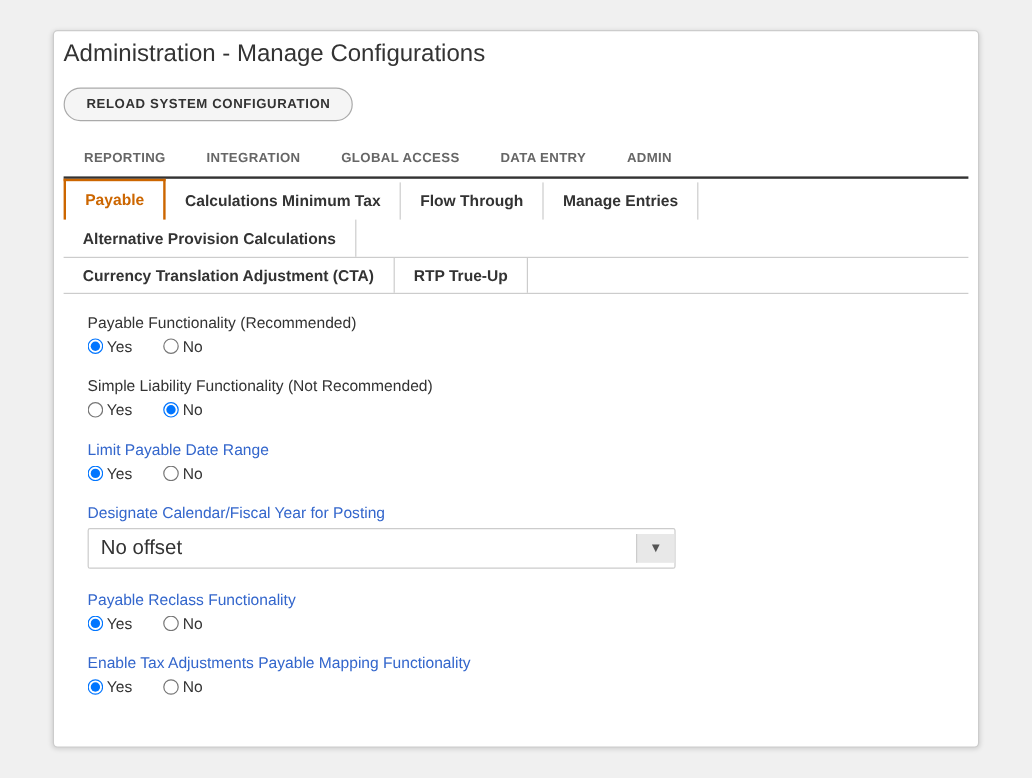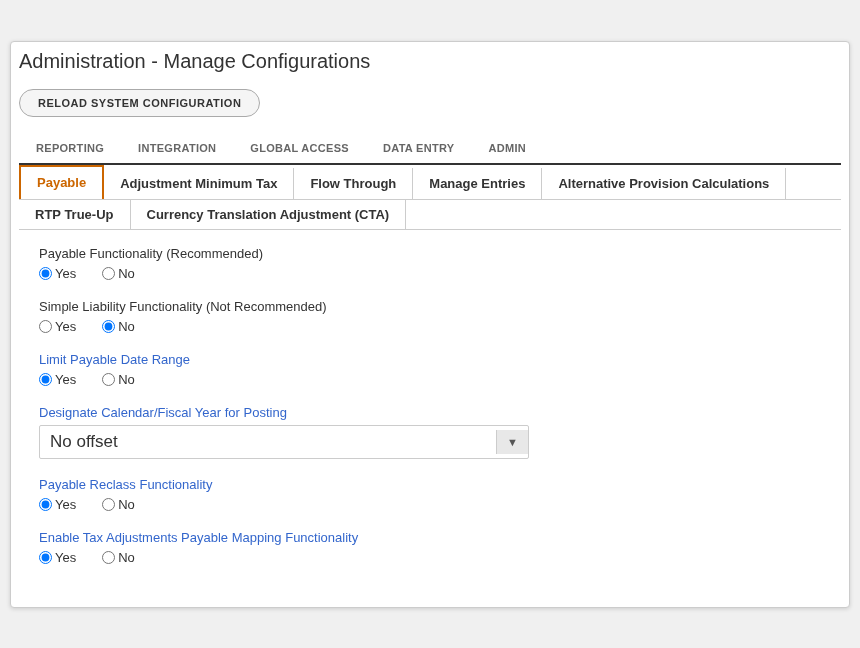--- a/index.html
+++ b/index.html
@@ -7,21 +7,21 @@
       font-family: Arial, sans-serif;
       font-size: 13px;
       background: #f0f0f0;
       display: flex;
       justify-content: center;
       align-items: center;
       min-height: 648px;
       width: 860px;
     }
     .main-container {
-      width: 840px;
+      width: 772px;
       background: #fff;
       border: 1px solid #ccc;
       border-radius: 4px;
       padding: 8px;
       box-shadow: 0 1px 4px rgba(0,0,0,0.15);
     }
     .page-title {
       font-size: 20px;
       color: #333;
       margin-bottom: 16px;
@@ -175,30 +175,30 @@
     <div class="top-tab">REPORTING</div>
     <div class="top-tab">INTEGRATION</div>
     <div class="top-tab">GLOBAL ACCESS</div>
     <div class="top-tab">DATA ENTRY</div>
     <div class="top-tab">ADMIN</div>
   </div>
 
   
   <div class="sub-tabs-row">
     <div class="sub-tab active">Payable</div>
-    <div class="sub-tab">Adjustment Minimum Tax</div>
+    <div class="sub-tab">Calculations Minimum Tax</div>
     <div class="sub-tab">Flow Through</div>
     <div class="sub-tab">Manage Entries</div>
     <div class="sub-tab">Alternative Provision Calculations</div>
   </div>
 
   
   <div class="sub-tabs-row2">
+    <div class="sub-tab2">Currency Translation Adjustment (CTA)</div>
     <div class="sub-tab2">RTP True-Up</div>
-    <div class="sub-tab2">Currency Translation Adjustment (CTA)</div>
   </div>
 
   
   <div class="content-area">
 
     <div class="form-group">
       <span class="form-label dark">Payable Functionality (Recommended)</span>
       <div class="radio-group">
         <label class="radio-option">
           <input type="radio" name="payable_func" checked="" style=""> Yes

